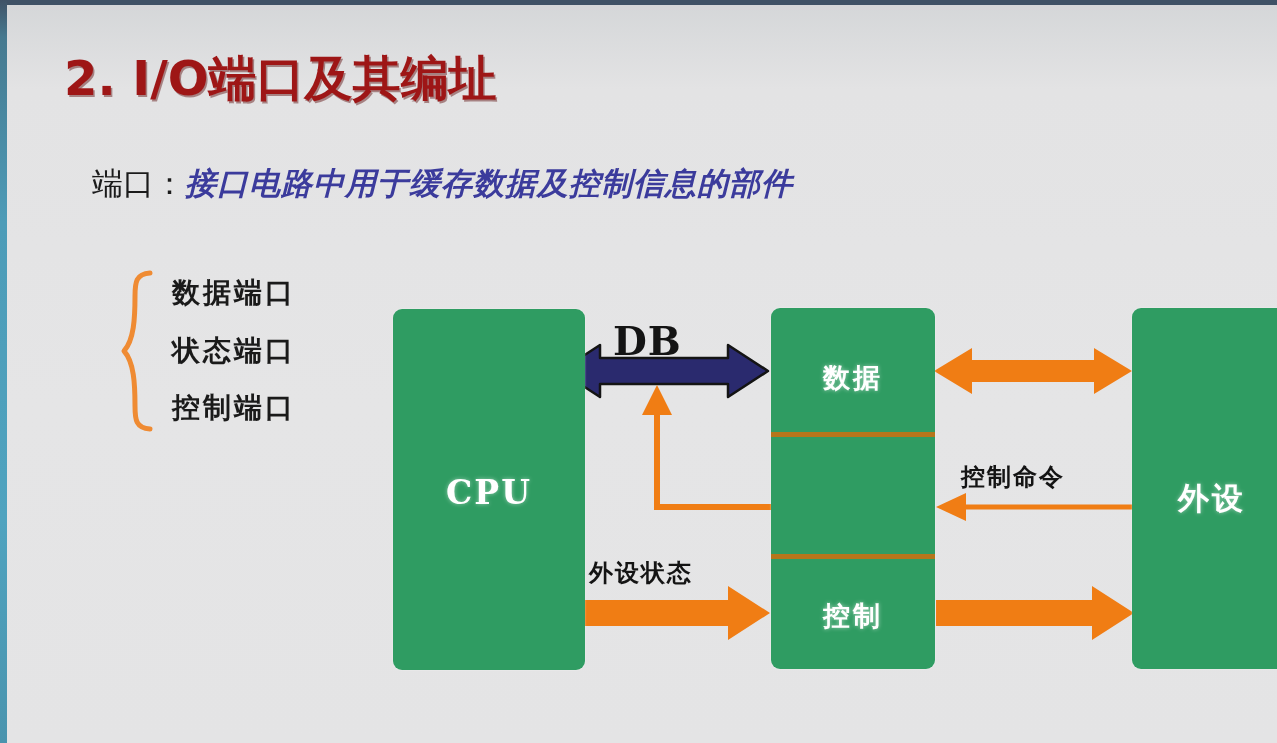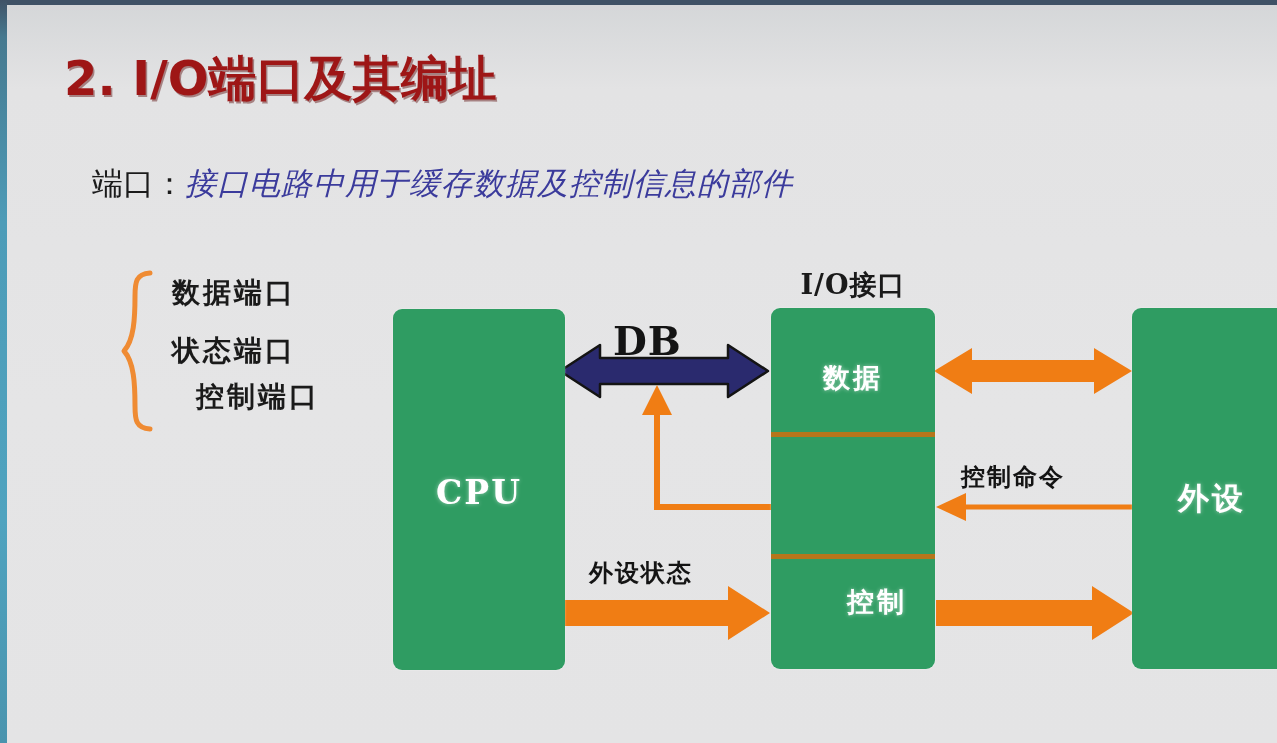--- a/index.html
+++ b/index.html
@@ -51,21 +51,21 @@
     font-size: 31px;
     white-space: nowrap;
   }
   #subtitle .lead {
     color: #1b1b1b;
     font-weight: normal;
   }
   #subtitle .body {
     color: #3b3b9c;
     font-style: italic;
-    font-weight: normal;
+    font-weight: bold;
     letter-spacing: 1px;
   }
 
   
   #port-list {
     position: absolute;
     left: 120px;
     top: 268px;
     width: 250px;
     height: 168px;
@@ -85,39 +85,39 @@
     left: 52px;
     font-family: "DejaVu Serif", "Liberation Serif", serif;
     font-size: 28px;
     font-weight: bold;
     color: #1a1a1a;
     letter-spacing: 3px;
     white-space: nowrap;
   }
   #port-list .plabel.p0 { top: 6px; }
   #port-list .plabel.p1 { top: 64px; }
-  #port-list .plabel.p2 { top: 110px; margin-left: 24px; }
+  #port-list .plabel.p2 { top: 121px; }
 
   
   #diagram {
     position: absolute;
     left: 0;
     top: 0;
     width: 1277px;
     height: 743px;
   }
   .gbox {
     position: absolute;
     background: #2f9c62;
     box-shadow: 0 0 2px rgba(255,255,255,0.55);
     border-radius: 9px;
   }
   #cpu-box {
     left: 393px; top: 309px;
-    width: 172px; height: 361px;
+    width: 192px; height: 361px;
   }
   #io-box {
     left: 771px; top: 308px;
     width: 164px; height: 361px;
   }
   #periph-box {
     left: 1132px; top: 308px;
     width: 160px; height: 361px;
   }
   .boxlabel {
@@ -147,21 +147,21 @@
     color: #ffffff;
     font-family: "DejaVu Serif", "Liberation Serif", serif;
     font-size: 27px;
     font-weight: bold;
     letter-spacing: 3px;
     text-shadow: 0 0 4px rgba(255,255,255,0.55);
     white-space: nowrap;
   }
   #io-cell-0 { top: 52px; }
   #io-cell-1 { top: 180px; }
-  #io-cell-2 { top: 276px; padding-left: 24px; }
+  #io-cell-2 { top: 290px; }
   .divider {
     position: absolute;
     left: 0;
     width: 164px;
     height: 5px;
     background: #b5761b;
   }
   #div-1 { top: 124px; }
   #div-2 { top: 246px; }
 
@@ -268,21 +268,20 @@
 
       <g>
         <path d="M936 600 L1092 600 L1092 586 L1134 613 L1092 640 L1092 626 L936 626 Z" fill="#f07d14"></path>
       </g>
     </svg>
 
     <div class="gbox" id="cpu-box">
       <div class="boxlabel" id="cpu-label">CPU</div>
     </div>
 
-    <div id="io-title">I/O接口</div>
 
     <div class="gbox" id="io-box">
       <div class="iocell" id="io-cell-0">数据</div>
       <div class="divider" id="div-1"></div>
       <div class="divider" id="div-2"></div>
       <div class="iocell" id="io-cell-2">控制</div>
     </div>
 
     <div class="gbox" id="periph-box">
       <div class="boxlabel" id="periph-label">外设</div>

